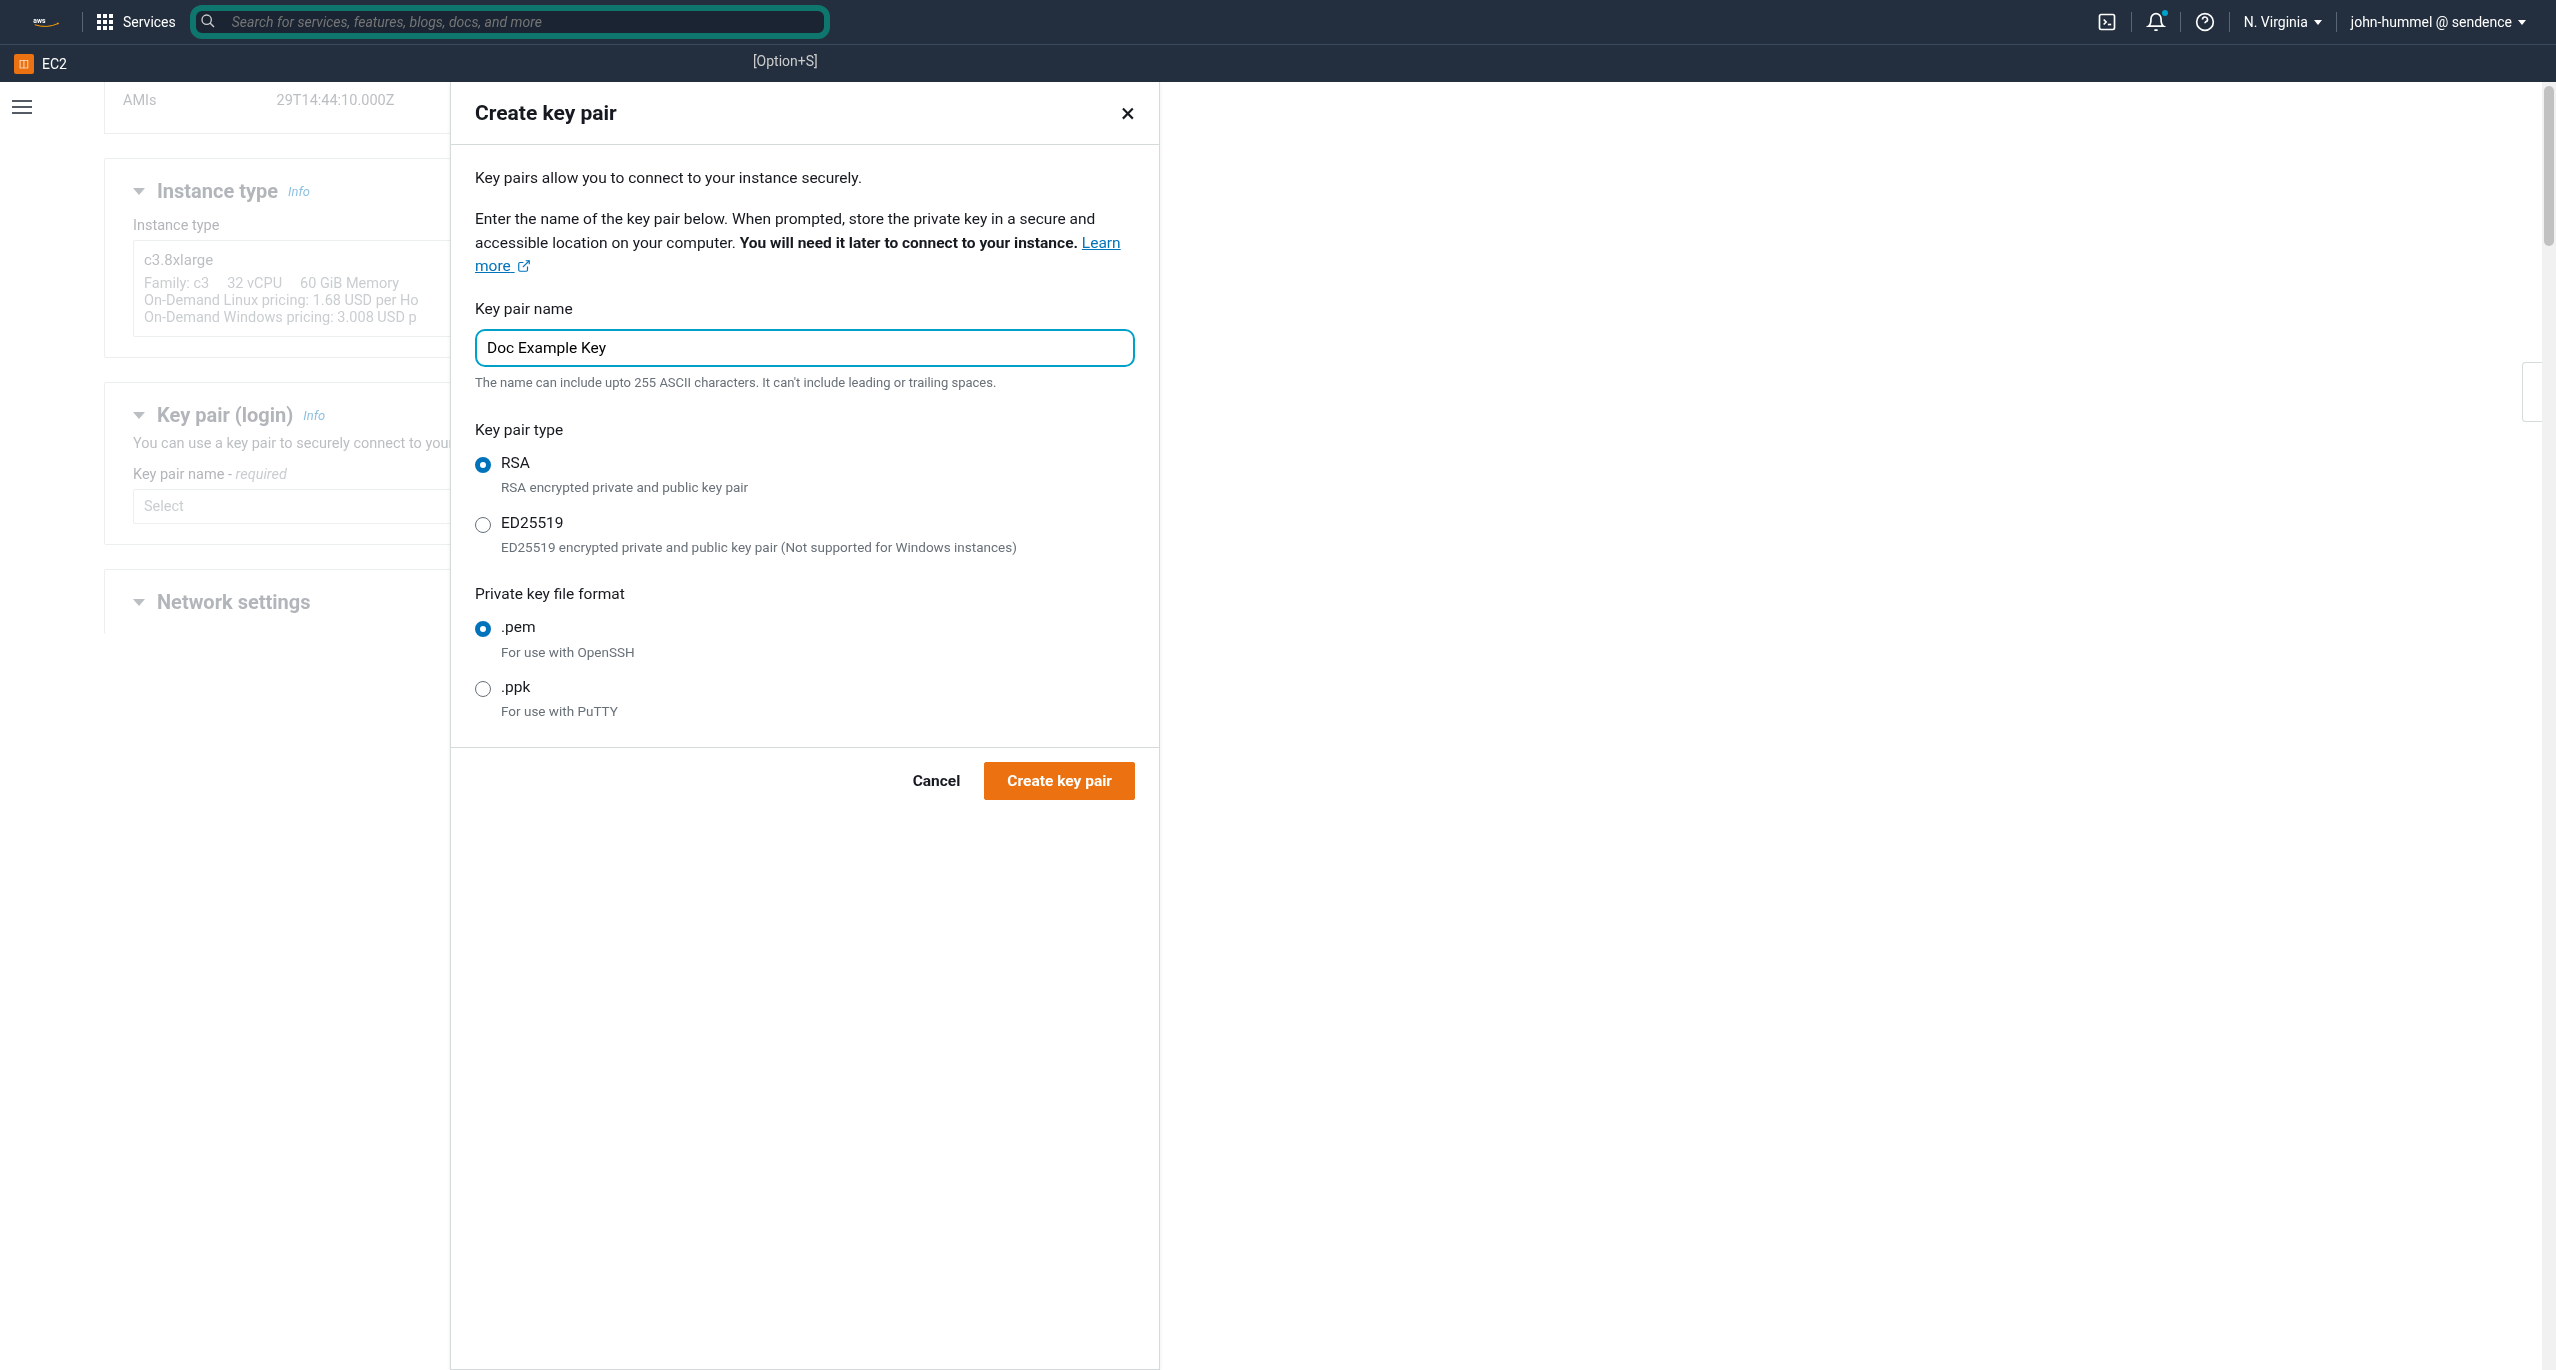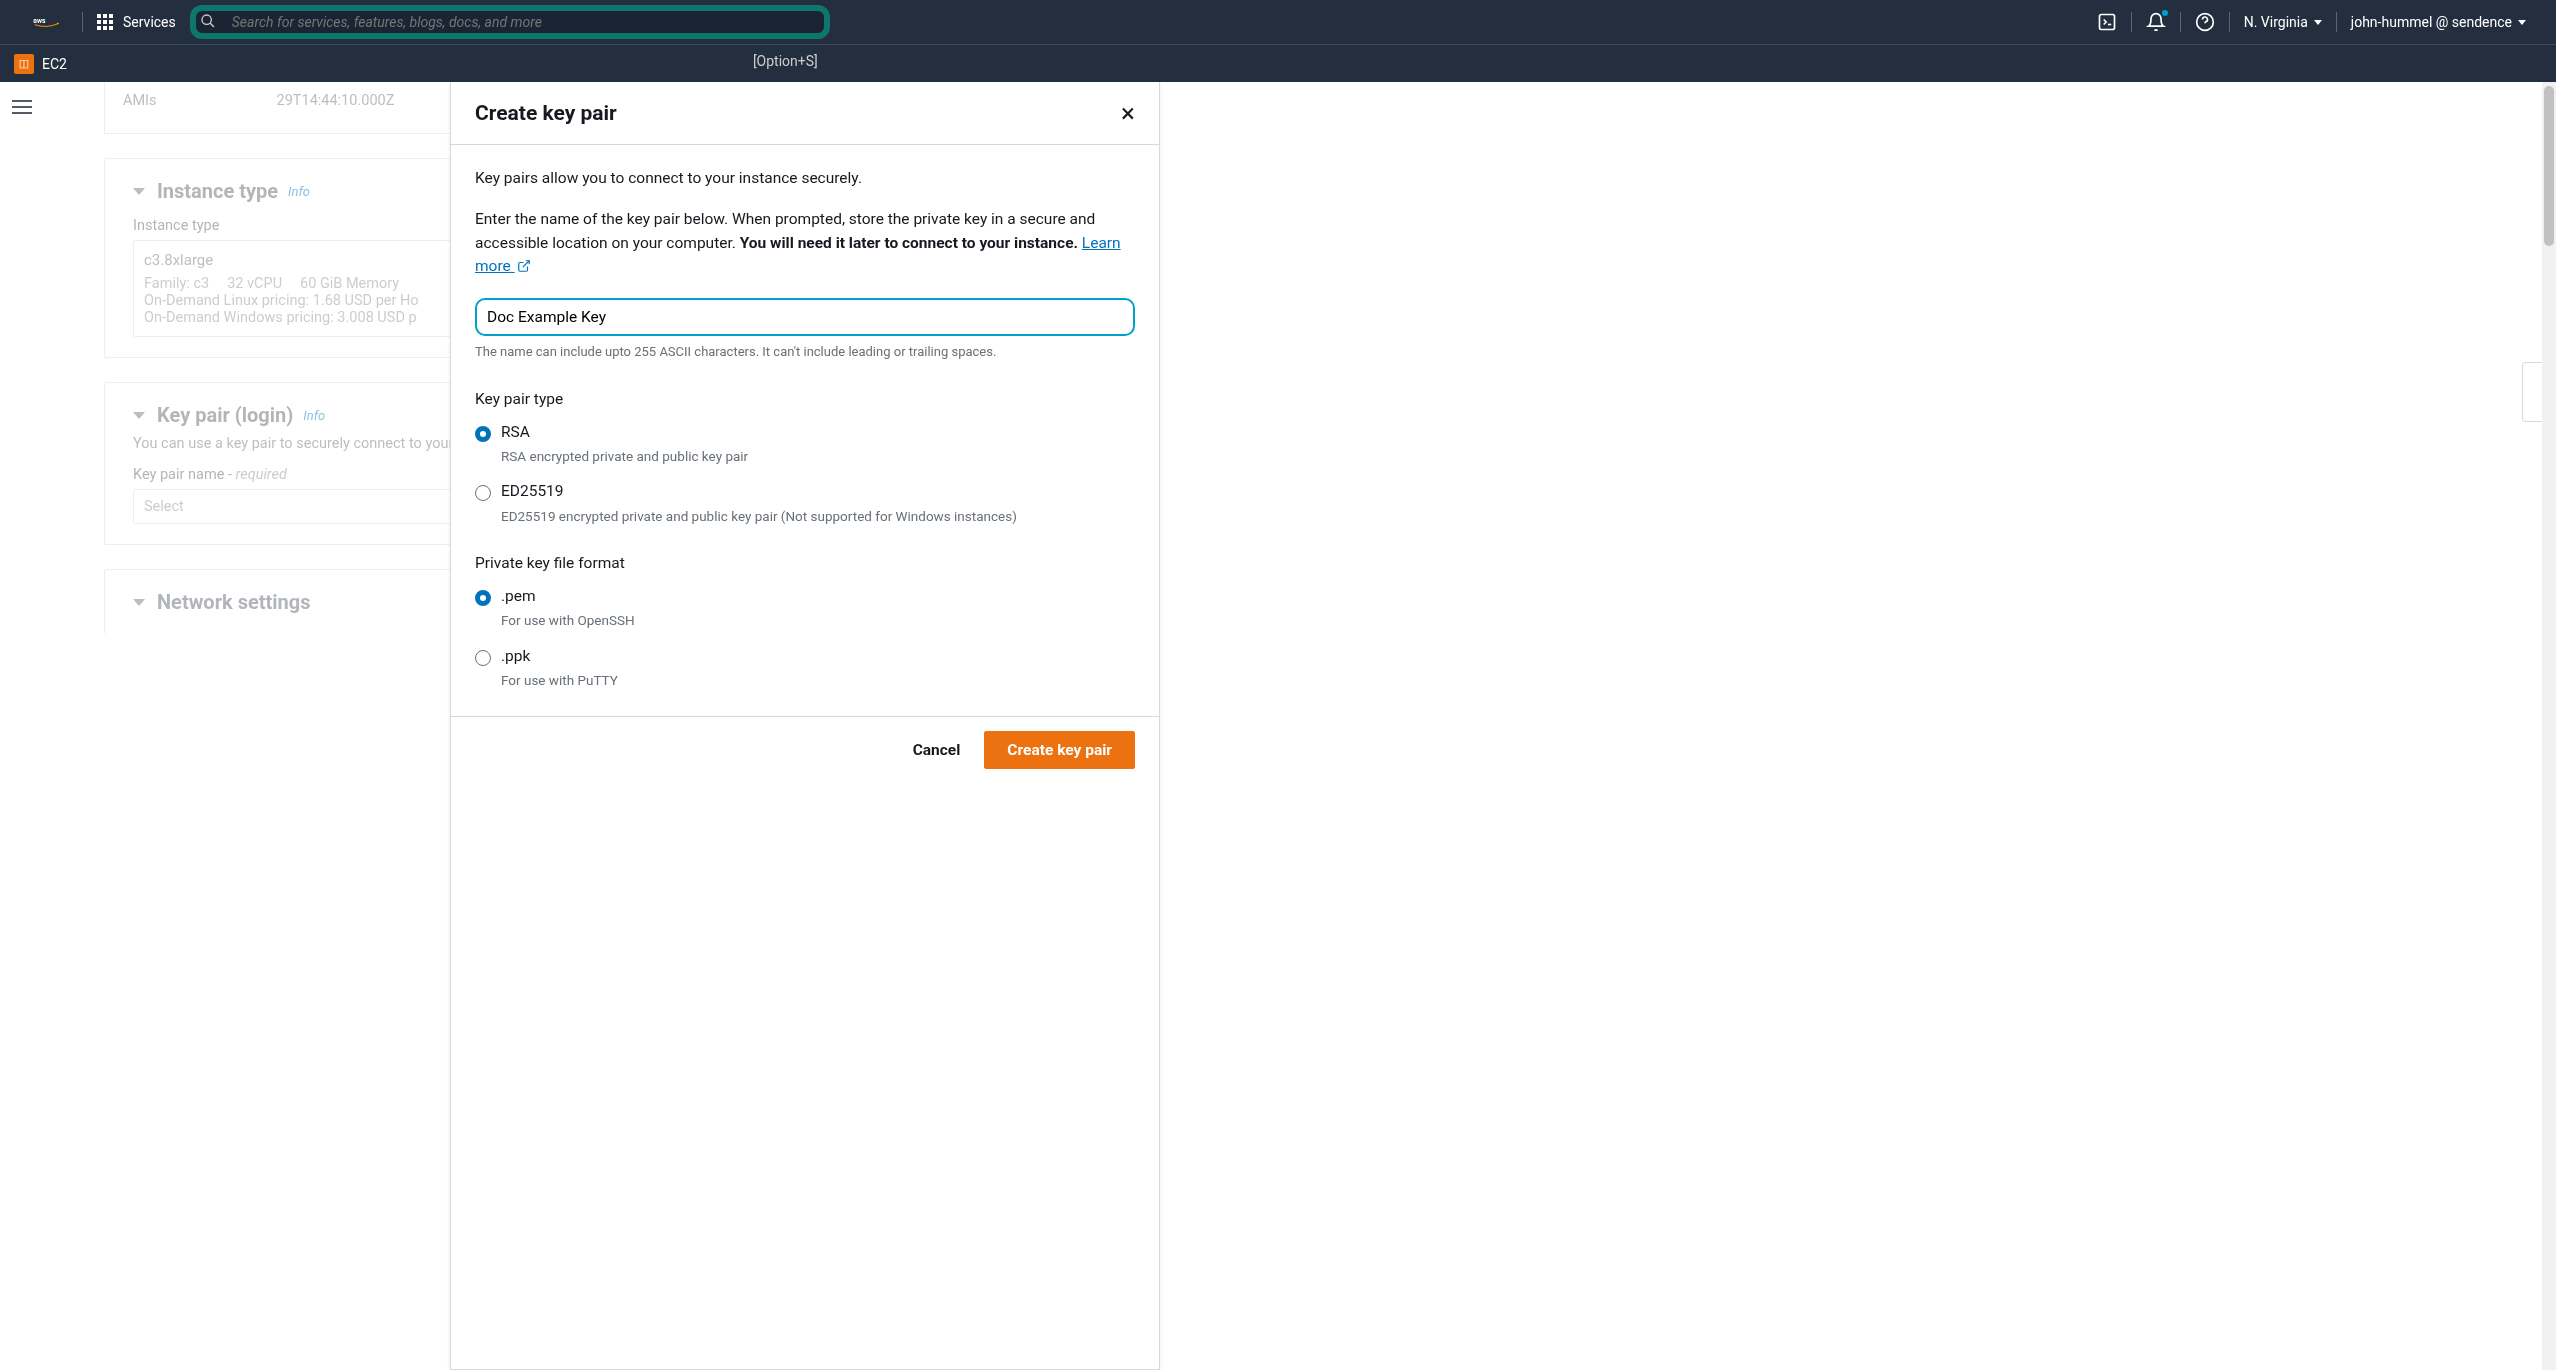--- a/index.html
+++ b/index.html
@@ -214,20 +214,21 @@
           <p>Key pairs allow you to connect to your instance securely.</p>
           <p>
             <span>Enter the name of the key pair below. When prompted, store the private key in a secure and accessible location on your computer. </span><strong>You will need it later to connect to your instance.</strong>
             <a class="lm-link"><span>Learn more</span> <span class="ext-icon"><svg width="14" height="14" viewBox="0 0 24 24" fill="none" stroke="#0073bb" stroke-width="2">
                     <path d="M18 13v6a2 2 0 0 1-2 2H5a2 2 0 0 1-2-2V8a2 2 0 0 1 2-2h6"></path>
                     <polyline points="15 3 21 3 21 9"></polyline>
                     <line x1="10" y1="14" x2="21" y2="3"></line>
                   </svg></span></a>
           </p>
 
+          <div class="field-label">Key pair name</div>
           <input class="text-input" type="text" value="Doc Example Key" style="">
           <div class="hint">The name can include upto 255 ASCII characters. It can't include leading or trailing spaces.</div>
 
           <div class="section-label">Key pair type</div>
           <label class="radio-row">
             <input type="radio" class="radio" name="kptype" checked="" style="">
             <span class="radio-label">RSA</span>
           </label>
           <div class="radio-desc">RSA encrypted private and public key pair</div>
           <label class="radio-row">

